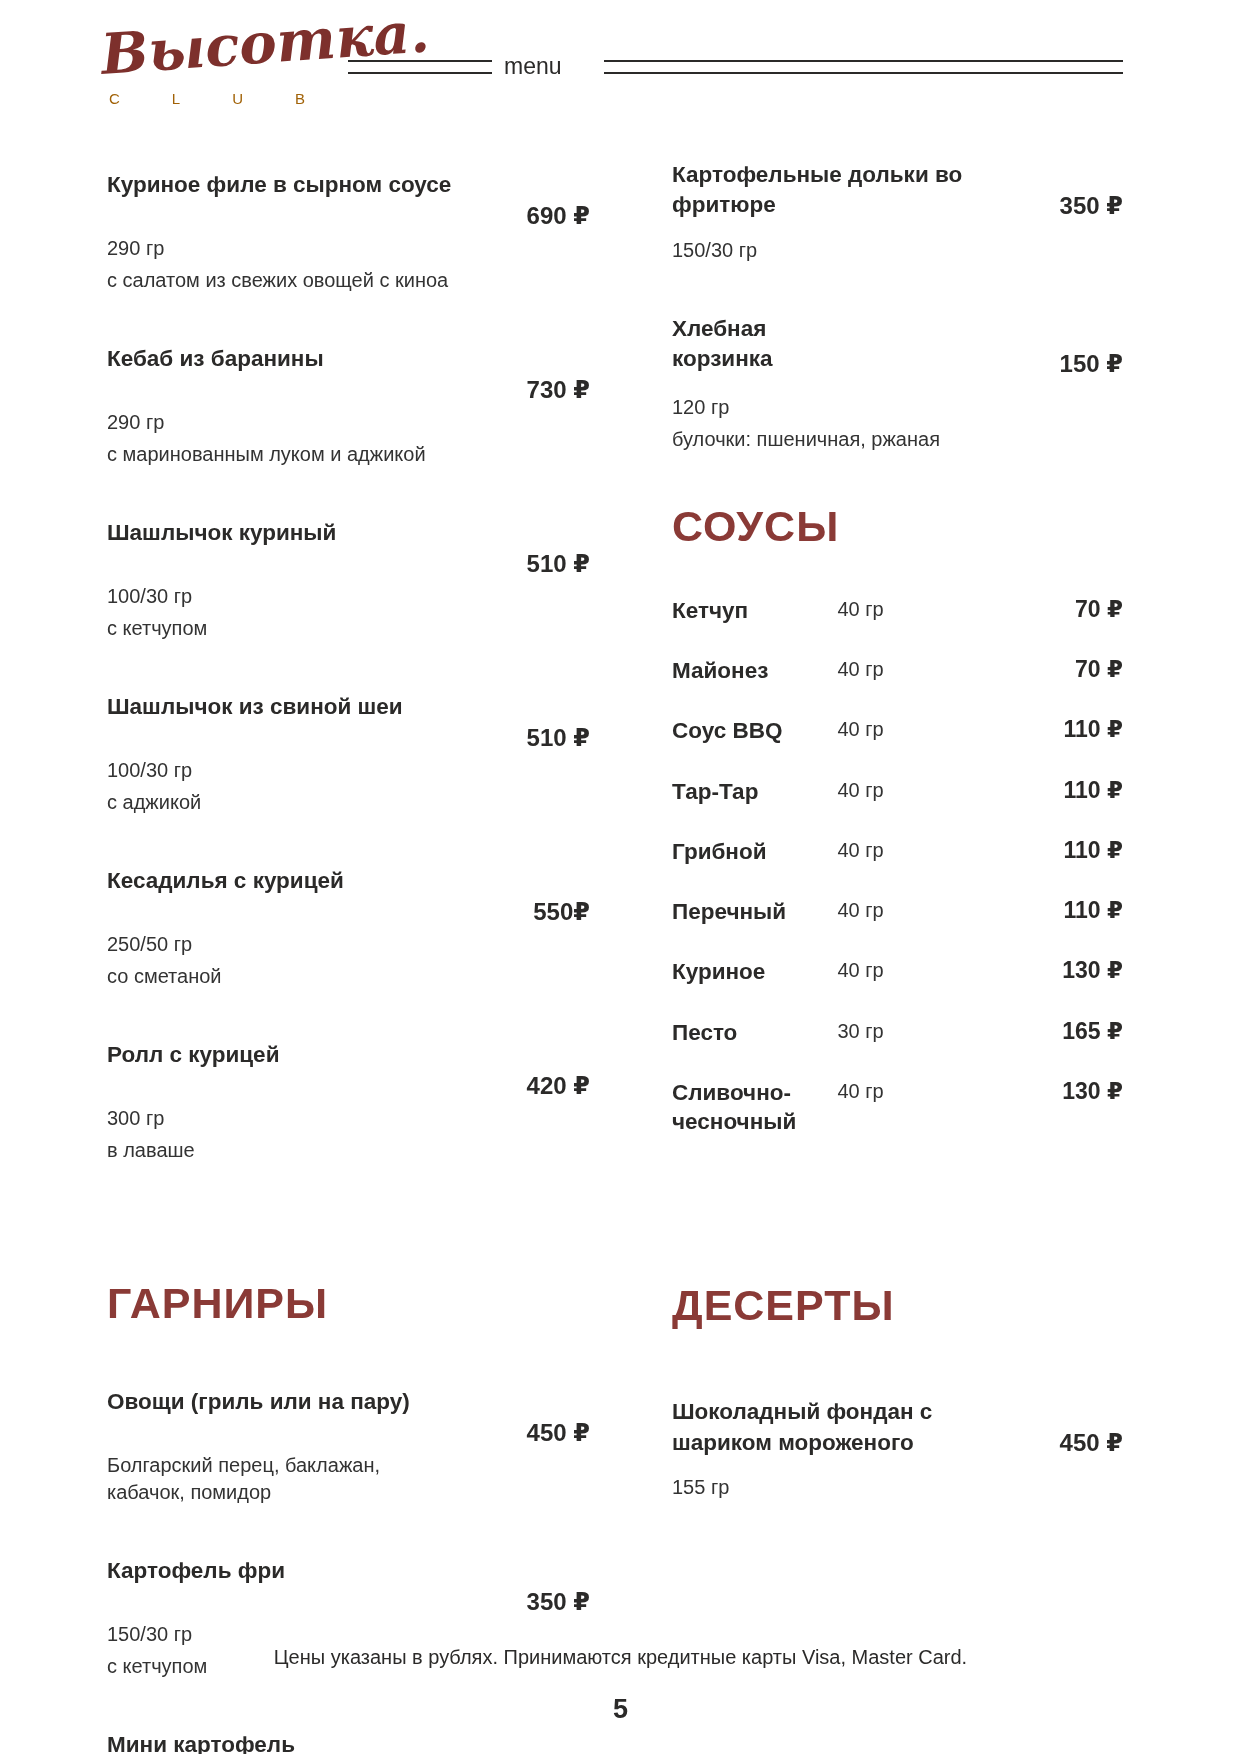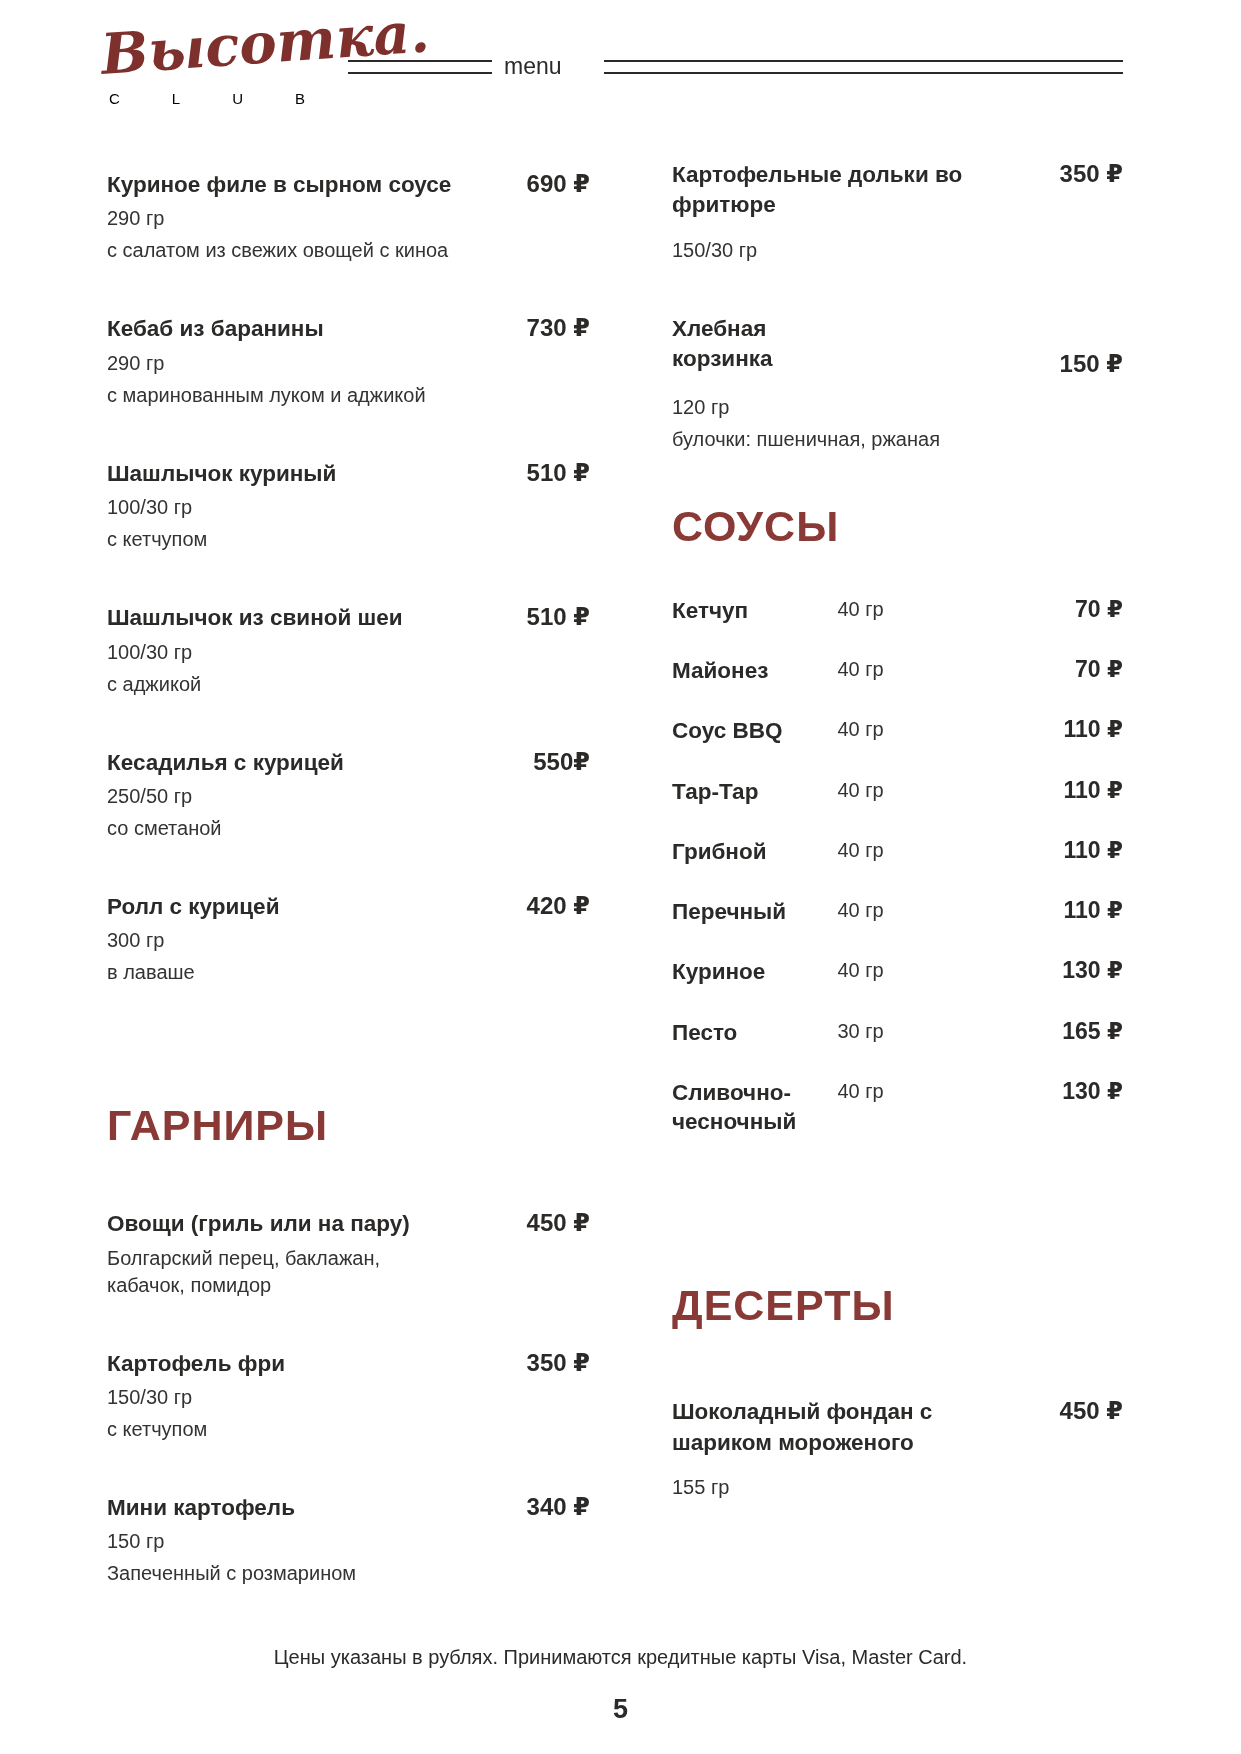--- a/index.html
+++ b/index.html
@@ -18,37 +18,37 @@
     font-family:"DejaVu Serif",serif;
     font-style:italic;font-weight:700;
     font-size:56px;line-height:1;
     color:#7d302c;
     transform:rotate(-4deg);
     transform-origin:left bottom;
     white-space:nowrap;
   }
   .logo-club{
     margin-top:8px;margin-left:6px;
-    font-size:15px;font-weight:400;color:#000000;
+    font-size:15px;font-weight:400;color:#a16207;
     letter-spacing:52px;white-space:nowrap;
   }
   .dbl-line{position:absolute;height:10px;border-top:2px solid #2b2a29;border-bottom:2px solid #2b2a29;}
   .dbl-line.left{left:348px;top:60px;width:144px;}
   .dbl-line.right{left:604px;top:60px;width:519px;}
   .menu-label{position:absolute;left:504px;top:53px;font-size:23px;color:#2b2a29;}
 
   
   .col{position:absolute;}
   .col-left{left:107px;top:170px;width:483px;}
   .col-right{left:672px;top:160px;width:451px;}
 
   .dish{margin-bottom:50px;}
   .dish-head{display:flex;justify-content:space-between;align-items:flex-start;}
   .dish-name{font-weight:700;font-size:22.5px;line-height:1.35;}
-  .dish-price{font-weight:700;font-size:24px;white-space:nowrap;margin-left:12px;}
+  .dish-price{font-weight:700;font-size:24px;white-space:nowrap;margin-left:12px;margin-top:32px;}
   .dish-weight{font-size:20px;margin-top:5px;line-height:1.35;color:#333;}
   .dish-desc{font-size:20px;margin-top:5px;line-height:1.35;color:#333;}
   .desc-narrow{max-width:310px;}
   .name-narrow{max-width:150px;}
   .name-mid{max-width:300px;}
   .price-low{margin-top:36px;}
   .col-right .dish-weight{margin-top:16px;}
 
   .section-heading{
     font-size:43px;font-weight:700;color:#8a3a36;

